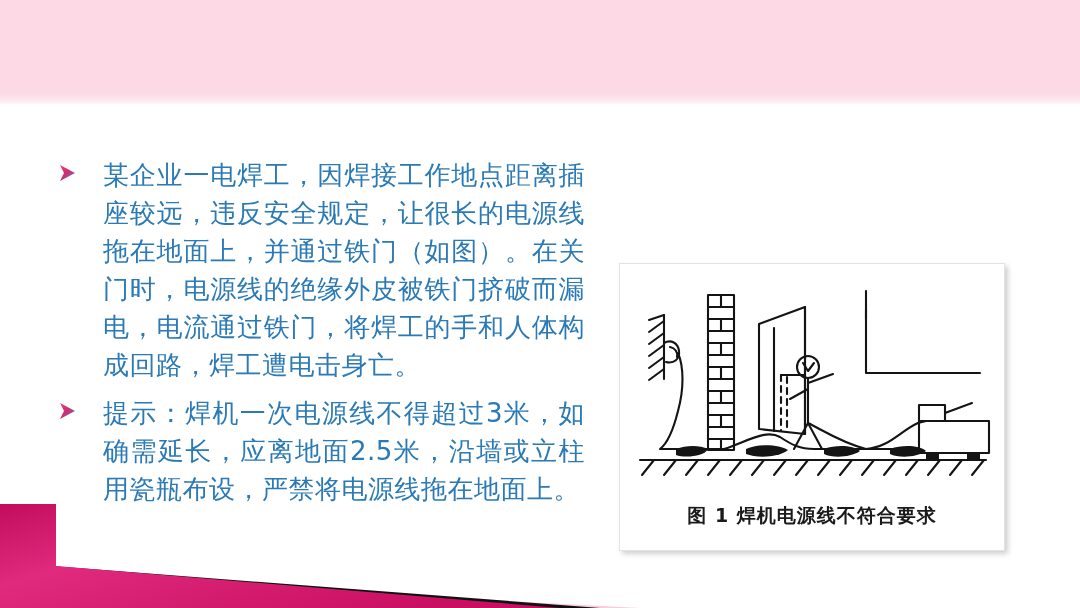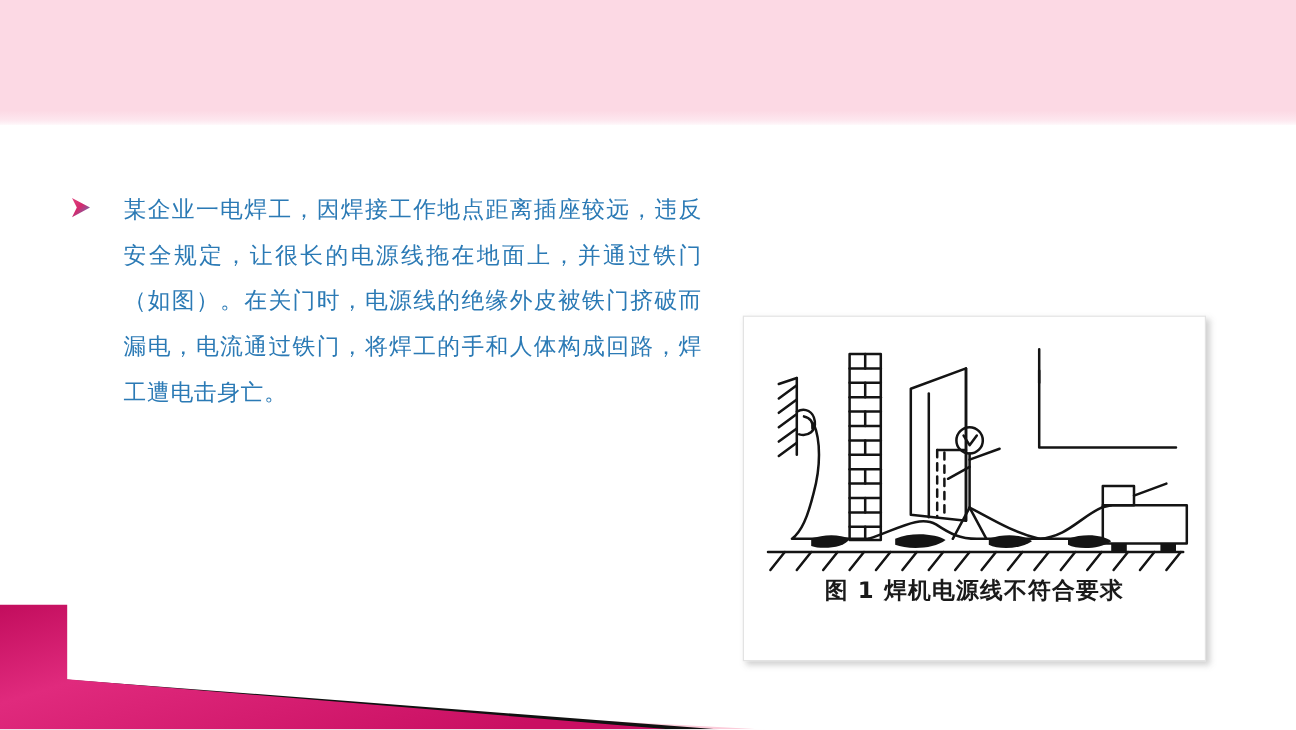--- a/index.html
+++ b/index.html
@@ -70,21 +70,21 @@
     margin-bottom: 10px;
   }
   .bullet-arrow {
     position: absolute;
     left: 3px;
     top: 8px;
     width: 20px;
     height: 18px;
   }
   .bullet-text {
-    font-size: 19px;
+    font-size: 26px;
     line-height: 38px;
     letter-spacing: 0.5px;
     color: #2b7ab5;
     text-align: justify;
     font-family: "DejaVu Sans", "Liberation Sans", sans-serif;
   }
 
   
   .figure-frame {
     position: absolute;
@@ -107,21 +107,21 @@
   .figure-svg {
     position: absolute;
     left: 0;
     top: 0;
     width: 368px;
     height: 218px;
   }
   .figure-caption {
     position: absolute;
     left: 0;
-    top: 208px;
+    top: 232px;
     width: 368px;
     text-align: center;
     font-size: 19px;
     font-weight: bold;
     color: #1a1a1a;
     letter-spacing: 1px;
     font-family: "DejaVu Sans", "Liberation Sans", sans-serif;
   }
 
   
@@ -155,20 +155,35 @@
                 <stop offset="45%" stop-color="#d42a6e"></stop>
                 <stop offset="100%" stop-color="#4e7fc0"></stop>
               </linearGradient>
             </defs>
             <path d="M2,1 L17,9 L2,17 L6,9 Z" fill="url(#ag1)"></path>
           </svg>
         </span>
         <div class="bullet-text">某企业一电焊工，因焊接工作地点距离插座较远，违反安全规定，让很长的电源线拖在地面上，并通过铁门（如图）。在关门时，电源线的绝缘外皮被铁门挤破而漏电，电流通过铁门，将焊工的手和人体构成回路，焊工遭电击身亡。</div>
       </div>
 
+      <div class="bullet">
+        <span class="bullet-arrow">
+          <svg viewBox="0 0 20 18" width="20" height="18">
+            <defs>
+              <linearGradient id="ag2" x1="0" y1="0" x2="1" y2="1">
+                <stop offset="0%" stop-color="#e0457f"></stop>
+                <stop offset="45%" stop-color="#d42a6e"></stop>
+                <stop offset="100%" stop-color="#4e7fc0"></stop>
+              </linearGradient>
+            </defs>
+            <path d="M2,1 L17,9 L2,17 L6,9 Z" fill="url(#ag2)"></path>
+          </svg>
+        </span>
+        <div class="bullet-text">提示：焊机一次电源线不得超过3米，如确需延长，应离地面2.5米，沿墙或立柱用瓷瓶布设，严禁将电源线拖在地面上。</div>
+      </div>
 
     </div>
 
     <div class="figure-frame">
       <div class="figure-inner">
 
         <svg class="figure-svg" viewBox="0 0 368 218">
           <g fill="none" stroke="#141414" stroke-width="2.1" stroke-linecap="round" stroke-linejoin="round">
 
             <line x1="36" y1="44" x2="36" y2="108"></line>

